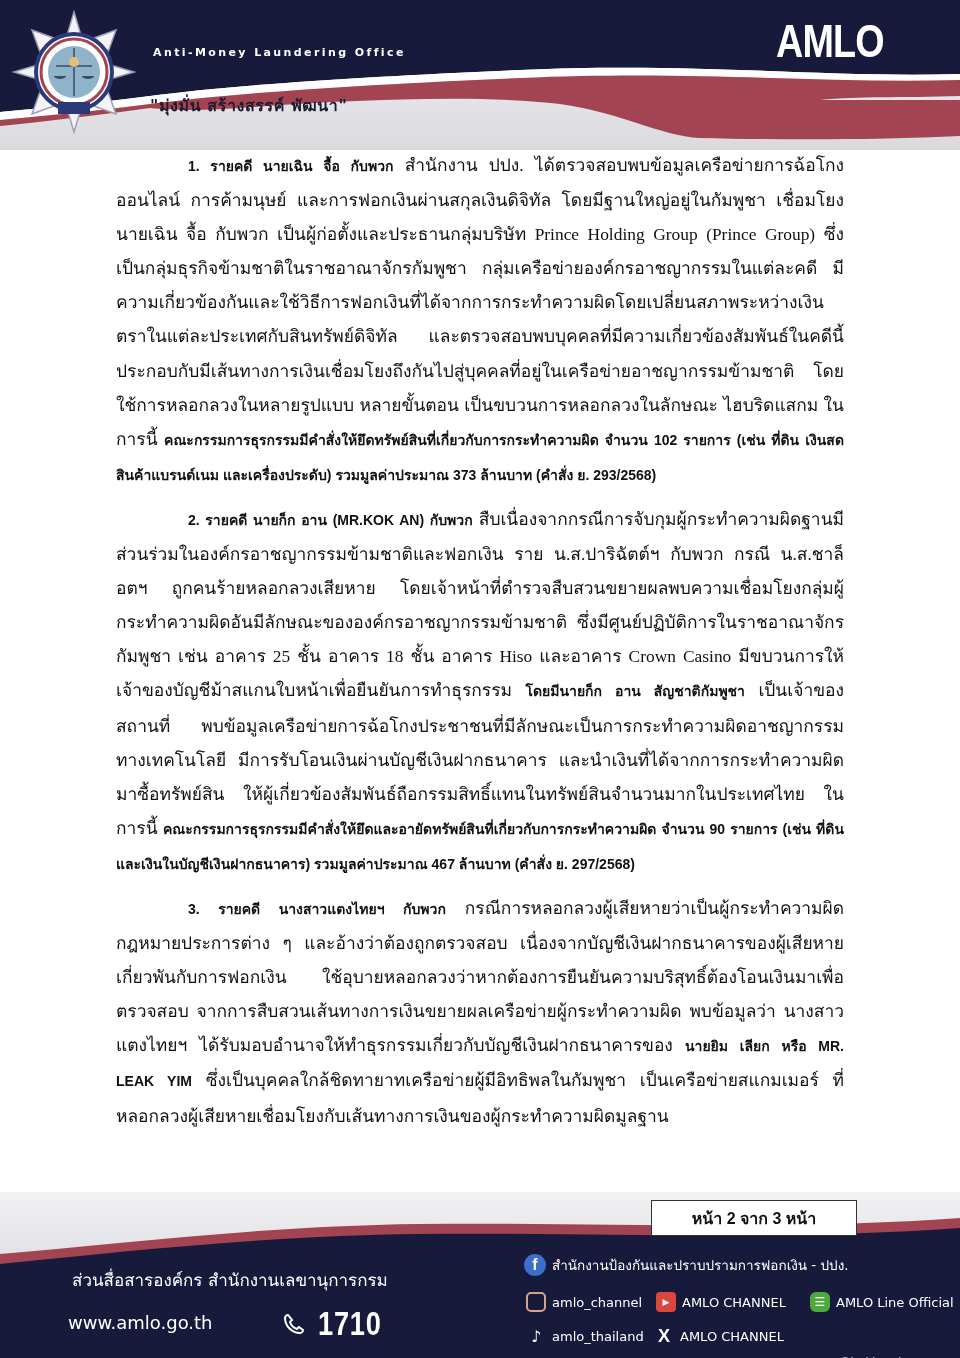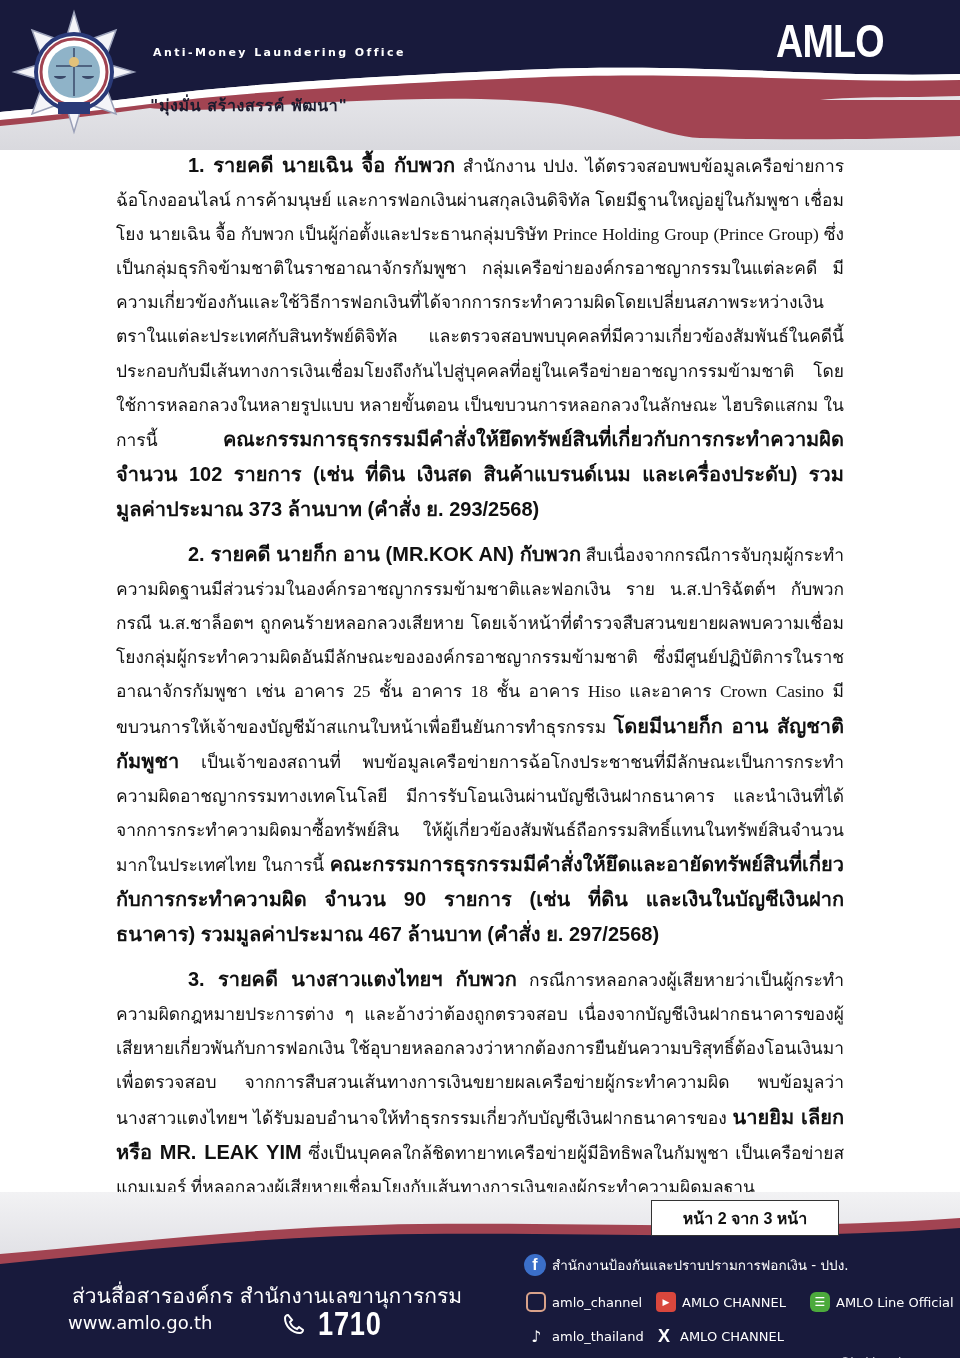--- a/index.html
+++ b/index.html
@@ -15,27 +15,27 @@
     .logo { position: absolute; left: 10px; top: 8px; width: 128px; height: 128px; }
     .org-th { position: absolute; left: 150px; top: 12px; color: #fff; font-size: 24px; font-weight: bold; letter-spacing: 0.5px; white-space: nowrap; }
     .org-en { position: absolute; left: 153px; top: 46px; color: #fff; font-size: 11px; font-weight: bold; letter-spacing: 2.4px; white-space: nowrap; }
     .brand { position: absolute; left: 776px; top: 14px; color: #fff; font-family: "Liberation Sans", sans-serif; font-size: 46px; font-weight: bold; letter-spacing: -1px; transform: scaleX(0.82); transform-origin: left top; }
     .motto { position: absolute; left: 150px; top: 93px; color: #1b1b2e; font-size: 16px; font-weight: bold; letter-spacing: 0.6px; white-space: nowrap; }
     .section-tag { position: absolute; left: 718px; top: 100px; color: #fff; font-size: 25px; font-weight: bold; white-space: nowrap; }
 
     
     .content { position: absolute; left: 116px; top: 148px; width: 728px; font-family: "Liberation Serif", "DejaVu Serif", serif; font-size: 17.4px; line-height: 34.1px; text-align: justify; color: #111; }
     .content p { margin: 0 0 10px 0; text-indent: 72px; }
-    .content b { font-family: "Liberation Sans", sans-serif; font-weight: bold; font-size: 20px; }
+    .content b { font-family: "Liberation Sans", sans-serif; font-weight: bold; font-size: 14px; }
 
     
     .footer { position: absolute; left: 0; top: 1192px; width: 960px; height: 166px; overflow: hidden; background: linear-gradient(180deg,#f2f2f4 0%,#d8d8de 60%); }
     .footer svg.bg { position: absolute; left: 0; top: 0; }
-    .page-box { position: absolute; left: 651px; top: 8px; width: 188px; height: 36px; border: 1.5px solid #333; background: #fff; display: flex; align-items: center; justify-content: center; font-family: "Liberation Sans", sans-serif; font-weight: bold; font-size: 16px; color: #111; box-sizing: border-box; }
-    .dept { position: absolute; left: 72px; top: 74px; color: #fff; font-size: 21px; white-space: nowrap; margin-top: 13px; }
+    .page-box { position: absolute; left: 651px; top: 8px; width: 206px; height: 36px; border: 1.5px solid #333; background: #fff; display: flex; align-items: center; justify-content: center; font-family: "Liberation Sans", sans-serif; font-weight: bold; font-size: 16px; color: #111; box-sizing: border-box; }
+    .dept { position: absolute; left: 72px; top: 74px; color: #fff; font-size: 17px; white-space: nowrap; }
     .website { position: absolute; left: 68px; top: 120px; color: #fff; font-size: 18px; white-space: nowrap; }
     .hotline { position: absolute; left: 282px; top: 112px; display: flex; align-items: center; gap: 12px; color: #fff; }
     .hotline .num { font-family: "Liberation Sans", sans-serif; font-size: 34px; font-weight: bold; letter-spacing: 1px; transform: scaleX(0.8); transform-origin: left center; }
     .social { position: absolute; color: #fff; font-size: 13px; display: flex; align-items: center; gap: 6px; white-space: nowrap; }
     .ic { display: inline-flex; align-items: center; justify-content: center; width: 20px; height: 20px; border-radius: 5px; font-size: 12px; font-weight: bold; color: #fff; }
     .ic.fb { background: #3b6fc9; border-radius: 50%; width: 22px; height: 22px; font-family: "Liberation Sans", sans-serif; font-size: 16px; }
     .ic.ig { background: transparent; border: 2px solid #d9a28a; width: 16px; height: 16px; }
     .ic.yt { background: #d9473d; border-radius: 4px; }
     .ic.line { background: #4caa3c; border-radius: 6px; }
     .ic.tt { background: transparent; font-size: 16px; }

